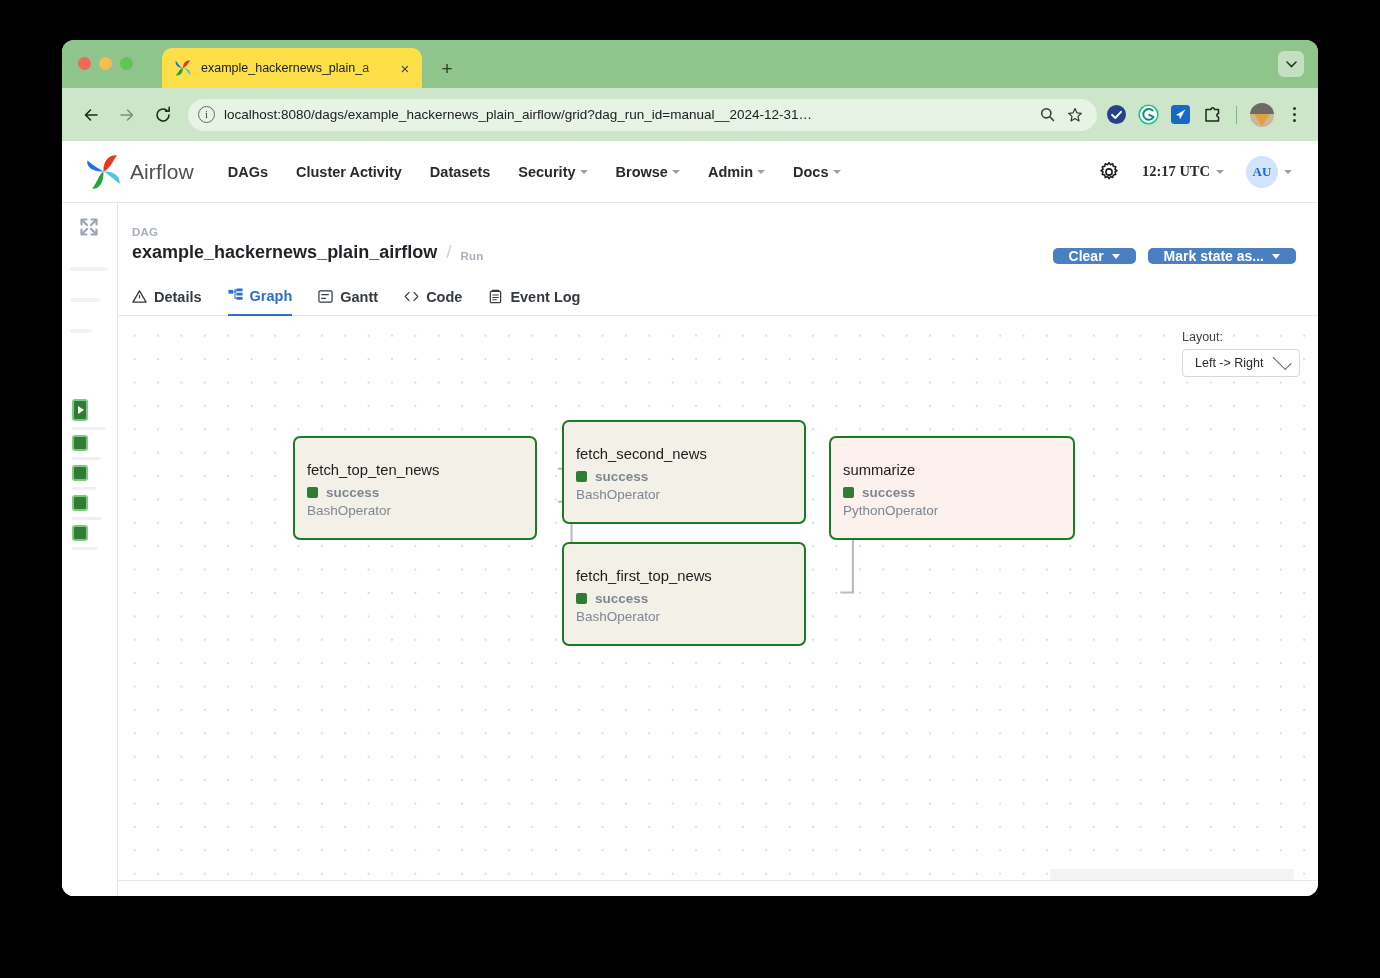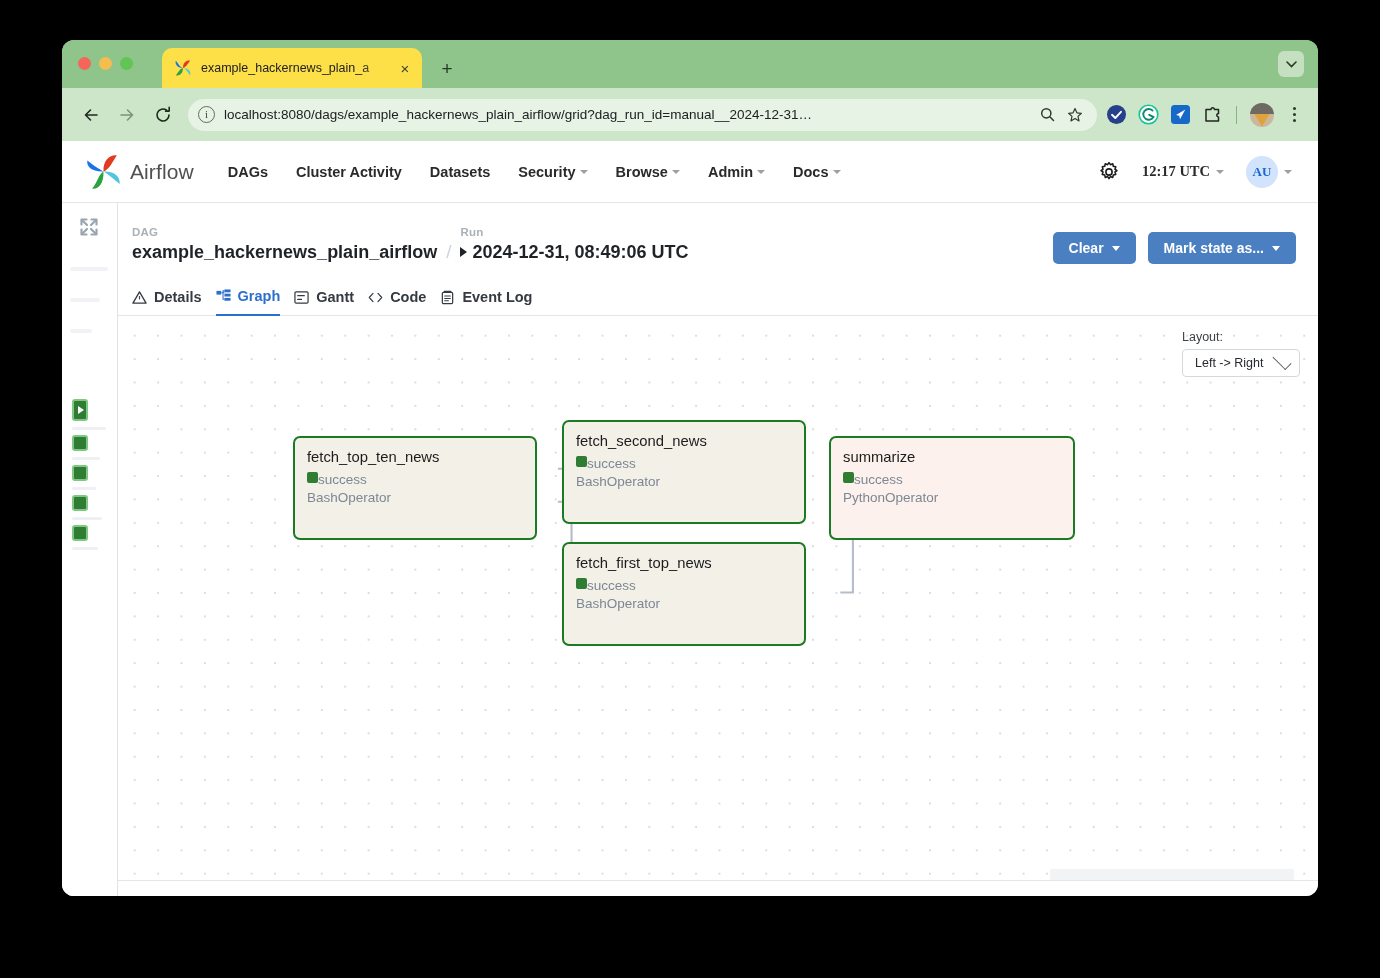--- a/index.html
+++ b/index.html
@@ -209,29 +209,29 @@
   .crumb-label { font-size: 11.5px; color: #a9b0b8; font-weight: bold; letter-spacing: .2px; line-height: 15px; }
   .crumb-value { font-size: 18px; font-weight: bold; color: #1f2328; line-height: 24px; }
   .crumb-sep { font-size: 19px; color: #cfd4da; margin: 0 9px 1px 9px; }
   .run-value { display: flex; align-items: center; gap: 5px; }
   .run-tri { width: 0; height: 0; border-top: 5px solid transparent; border-bottom: 5px solid transparent; border-left: 7px solid #1f2328; }
   .hdr-actions { margin-left: auto; display: flex; gap: 12px; align-items: center; }
   .btn {
     background: #4a7fc1; color: #fff;
     border: none; border-radius: 5px;
     font-size: 14px; font-weight: bold;
-    padding: 8px 16px;
+    padding: 0 16px;
     display: flex; align-items: center; gap: 8px;
     font-family: "Liberation Sans", sans-serif;
   }
   .btn .dcaret { width: 0; height: 0; border-left: 4.5px solid transparent; border-right: 4.5px solid transparent; border-top: 5px solid #fff; }
 
   
   .tabs {
-    display: flex; align-items: flex-start; gap: 14px;
+    display: flex; align-items: center; gap: 26px;
     padding: 0 4px 0 14px;
     border-bottom: 1px solid #e4e6e9;
     height: 42px;
   }
   .tab-item {
     display: flex; align-items: center; gap: 7px;
     font-size: 14.5px; font-weight: bold; color: #343a40;
     height: 42px; padding-top: 4px;
   }
   .tab-item.active { color: #2c6ecb; border-bottom: 2.5px solid #2c6ecb; }
@@ -263,26 +263,26 @@
   }
   .layout-select span { flex: 1 1 auto; }
   .layout-chev { width: 9px; height: 9px; border-right: 1.6px solid #5b6169; border-bottom: 1.6px solid #5b6169;
                  transform: rotate(45deg) translate(-2px,-2px); }
 
   
   .node {
     position: absolute;
     border: 2px solid #1d7a24;
     border-radius: 7px;
-    padding: 9px 12px 0 12px;
+    padding: 22px 12px 0 12px;
   }
   .node-bash { background: #f2f0e7; }
   .node-python { background: #fcf1ec; }
   .node-title { font-size: 14.8px; color: #1c1c1c; line-height: 21px; white-space: nowrap; }
-  .node-state { display: flex; margin-top: 4px; }
+  .node-state { display: flex; align-items: center; gap: 8px; margin-top: 4px; font-weight: bold; }
   .state-sq { width: 11px; height: 11px; border-radius: 2px; background: #2e7d32; }
   .state-txt { font-size: 13.5px; color: #7d8794; }
   .node-op { font-size: 13.5px; color: #7d8794; margin-top: 3px; }
 
   
   .edges { position: absolute; left: 0; top: 0; width: 100%; height: 100%; pointer-events: none; }
 
   
   .hscroll {
     position: absolute; right: 24px; bottom: 0px;
@@ -486,24 +486,20 @@
       <div class="main">
 
         <div class="dag-header">
           <div class="crumb-block">
             <span class="crumb-label">DAG</span>
             <span class="crumb-value">example_hackernews_plain_airflow</span>
           </div>
           <span class="crumb-sep">/</span>
           <div class="crumb-block">
             <span class="crumb-label">Run</span>
-            <span class="crumb-value run-value">
-              <span class="run-tri"></span>
-              <span>2024-12-31, 08:49:06 UTC</span>
-            </span>
           </div>
 
           <div class="hdr-actions">
             <button class="btn">
               <span>Clear</span>
               <span class="dcaret"></span>
             </button>
             <button class="btn">
               <span>Mark state as...</span>
               <span class="dcaret"></span>

